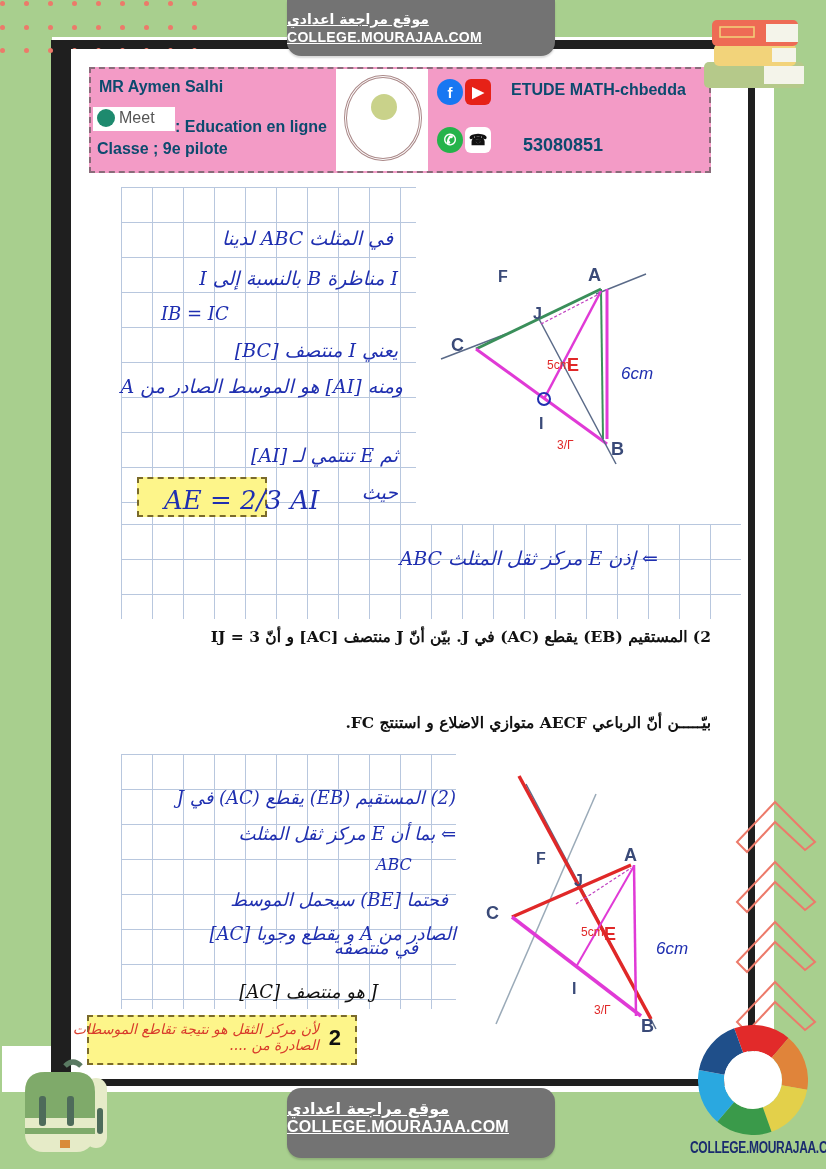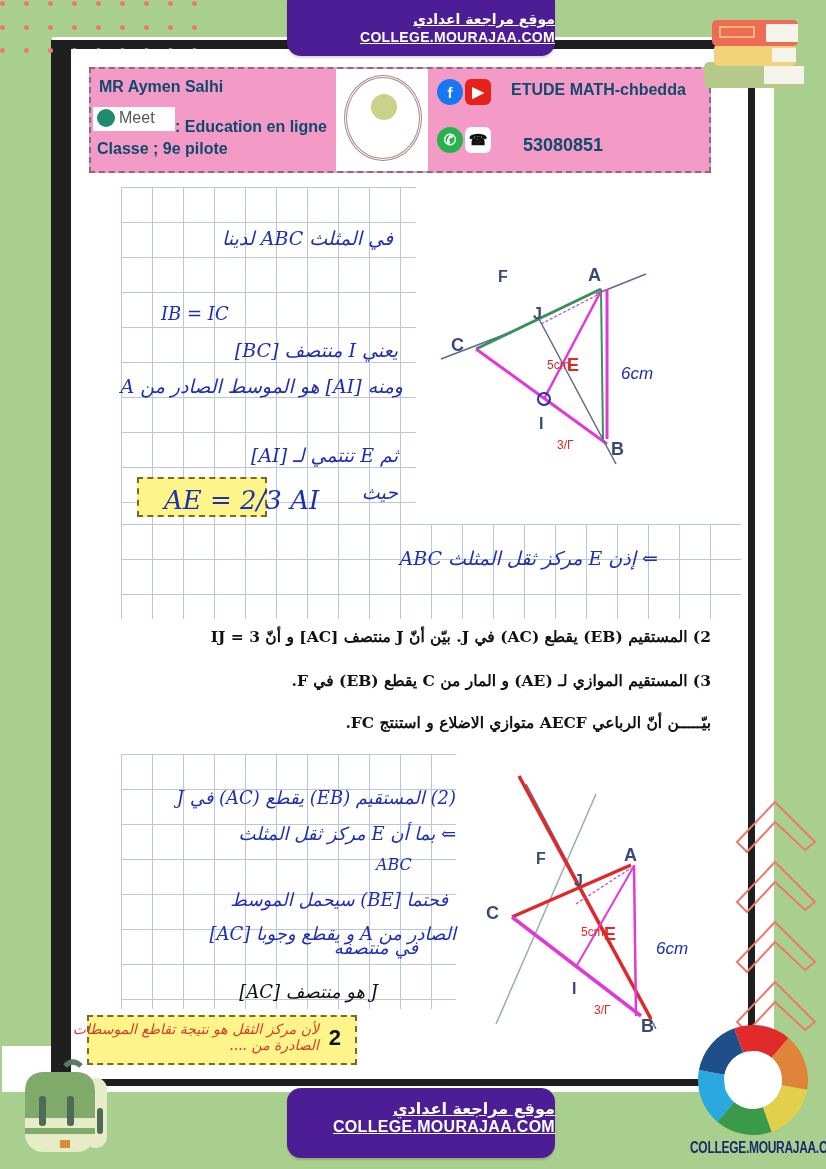--- a/index.html
+++ b/index.html
@@ -6,21 +6,21 @@
   body{width:826px;height:1169px;position:relative;overflow:hidden;background:#a8cf8e;font-family:"Liberation Sans",sans-serif;}
   .bg-left{position:absolute;left:0;top:36px;width:52px;height:1010px;background:#a8cf8e;}
   .dots{position:absolute;left:0;top:0;width:210px;height:60px;}
   .dot{position:absolute;width:5px;height:5px;border-radius:50%;background:#ec7a6a;}
   .frame-white{position:absolute;left:2px;top:37px;width:772px;height:1055px;background:#fff;}
   .frame-black{position:absolute;left:51px;top:40px;width:704px;height:1046px;background:#1f1f1f;}
   .paper{position:absolute;left:71px;top:49px;width:677px;height:1030px;background:#fff;overflow:hidden;}
   .bg-right{position:absolute;left:775px;top:0;width:51px;height:1169px;background:#a8cf8e;}
   .bg-bottom{position:absolute;left:0;top:1092px;width:826px;height:77px;background:#a8cf8e;}
 
-  .banner{position:absolute;left:287px;width:268px;text-align:right;color:#fff;font-weight:bold;text-decoration:underline;background:#4c1d95;border-radius:0 0 14px 14px;}
+  .banner{position:absolute;left:287px;width:268px;text-align:left;color:#fff;font-weight:bold;text-decoration:underline;background:#737373;border-radius:0 0 14px 14px;}
   .banner.top{top:0;height:56px;box-shadow:0 2px 2px rgba(0,0,0,.15);}
   .banner.bottom{top:1088px;height:70px;border-radius:14px;box-shadow:0 2px 2px rgba(0,0,0,.15);}
   .banner .ar{font-family:"DejaVu Sans",sans-serif;font-size:14px;line-height:18px;display:block;padding-top:10px;direction:rtl;}
   .banner .en{font-size:14px;line-height:18px;display:block;letter-spacing:.3px;}
   .banner.bottom .ar{font-size:16px;padding-top:12px;}
   .banner.bottom .en{font-size:16px;}
 
   
   .hdr{position:absolute;left:18px;top:18px;width:622px;height:106px;background:#f39bc6;border:2px dashed #8a6b7a;box-sizing:border-box;}
   .hdr .t{position:absolute;color:#0c4a6e;font-weight:bold;font-size:16px;}
@@ -97,20 +97,21 @@
     <div class="social" style="left:346px;top:10px;background:#1877f2;border-radius:50%;">f</div>
     <div class="social" style="left:374px;top:10px;background:#e62117;">▶</div>
     <div class="t" style="left:420px;top:12px;">ETUDE MATH-chbedda</div>
     <div class="social" style="left:346px;top:58px;background:#25b34b;border-radius:50%;">✆</div>
     <div class="social" style="left:374px;top:58px;background:#fff;color:#111;">☎</div>
     <div class="t" style="left:432px;top:66px;font-size:18px;">53080851</div>
   </div>
 
   <div class="grid" style="left:50px;top:138px;width:295px;height:400px;"></div>
   <div class="hand" style="right:355px;top:178px;font-size:19px;">في المثلث ABC لدينا</div>
+  <div class="hand" style="right:350px;top:218px;font-size:19px;">I مناظرة B بالنسبة إلى I</div>
   <div class="hand" style="left:90px;top:254px;font-size:18px;direction:ltr;">IB = IC</div>
   <div class="hand" style="right:350px;top:290px;font-size:19px;">يعني I منتصف [BC]</div>
   <div class="hand" style="right:345px;top:326px;font-size:19px;">ومنه [AI] هو الموسط الصادر من A</div>
   <div class="hand" style="right:350px;top:395px;font-size:19px;">ثم E تنتمي لـ [AI]</div>
   <div class="hand" style="right:350px;top:432px;font-size:19px;">حيث</div>
   <div class="yellow" style="left:66px;top:428px;width:130px;height:40px;">
     <div class="hand" style="left:25px;top:6px;direction:ltr;font-size:26px;">AE = 2/3 AI</div>
   </div>
   <div class="grid" style="left:50px;top:475px;width:620px;height:95px;"></div>
   <div class="hand" style="right:90px;top:498px;font-size:19px;">⇐ إذن E مركز ثقل المثلث ABC</div>
@@ -132,21 +133,20 @@
     <text x="146" y="132" font-size="18" font-weight="bold" fill="#e02828">E</text>
     <text x="77" y="43" font-size="16" font-weight="bold" fill="#3a4a78">F</text>
     <text x="112" y="80" font-size="16" font-weight="bold" fill="#3a4a78">J</text>
     <text x="118" y="190" font-size="16" font-weight="bold" fill="#3a4a78">I</text>
     <text x="200" y="140" font-size="17" font-style="italic" fill="#1f2fb0">6cm</text>
     <text x="126" y="130" font-size="12" fill="#e02828">5cm</text>
     <text x="136" y="210" font-size="12" fill="#e02828">3/Γ</text>
   </svg>
 
   <div class="printed" style="top:578px;">2) المستقيم (EB) يقطع (AC) في J. بيّن أنّ J منتصف [AC] و أنّ  IJ = 3</div>
-  <div class="printed" style="top:622px;">3) المستقيم الموازي لـ (AE) و المار من C يقطع (EB) في F.</div>
   <div class="printed" style="top:664px;">بيّـــــن أنّ الرباعي AECF متوازي الاضلاع و استنتج FC.</div>
 
   <div class="grid" style="left:50px;top:705px;width:335px;height:255px;"></div>
   <div class="hand" style="right:292px;top:738px;font-size:18px;margin-left:12px;">(2) المستقيم (EB) يقطع (AC) في J</div>
   <div class="hand" style="right:292px;top:774px;font-size:18px;">⇐ بما أن E مركز ثقل المثلث</div>
   <div class="hand" style="left:305px;top:806px;font-size:16px;direction:ltr;">ABC</div>
   <div class="hand" style="right:300px;top:840px;font-size:18px;">فحتما [BE) سيحمل الموسط</div>
   <div class="hand" style="right:292px;top:874px;font-size:18px;">الصادر من A و يقطع وجوبا [AC]</div>
   <div class="hand" style="right:330px;top:888px;font-size:18px;">في منتصفه</div>
   <div class="hand" style="right:370px;top:932px;font-size:18px;color:#111;">J هو منتصف [AC]</div>

